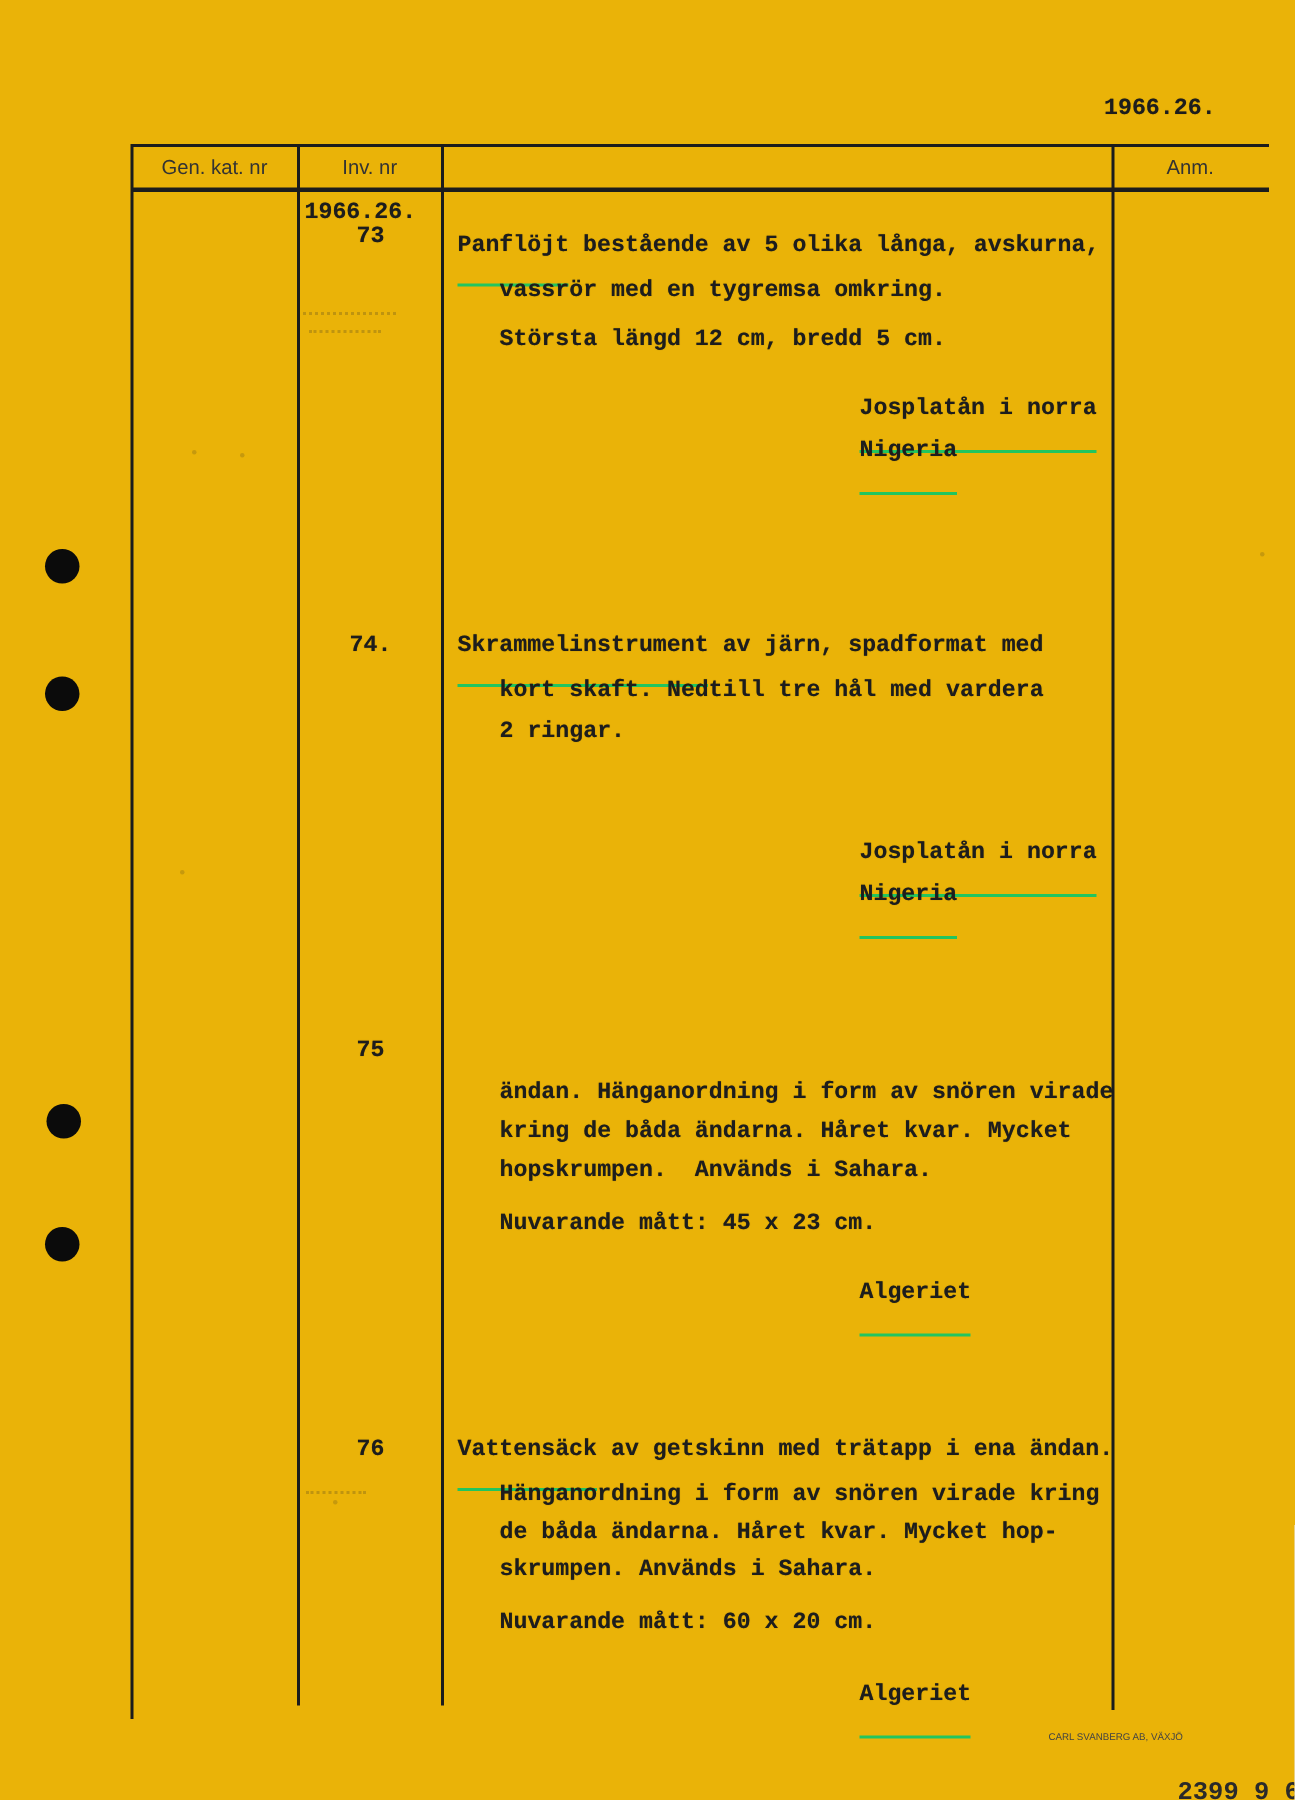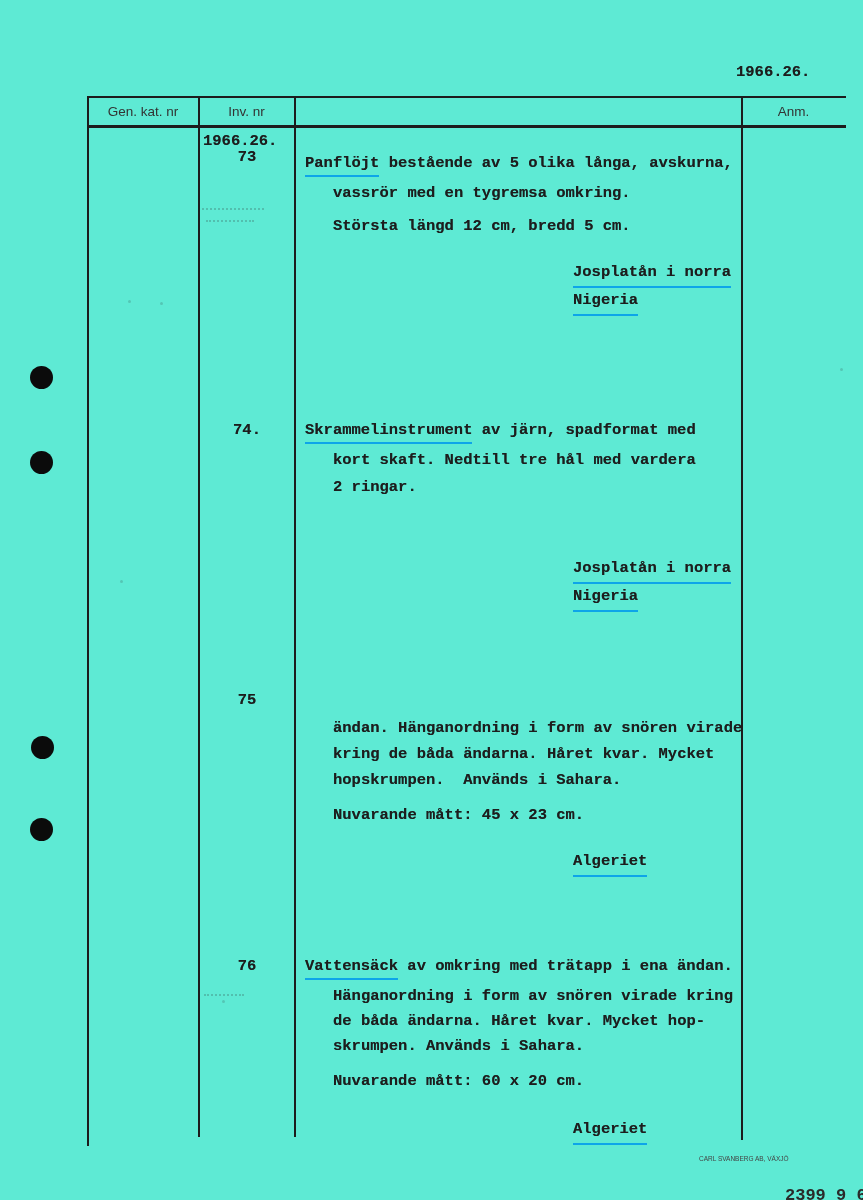--- a/index.html
+++ b/index.html
@@ -1,36 +1,36 @@
 <!DOCTYPE html>
 <html><head>
 <meta charset="utf-8">
 <style>
   html,body{margin:0;padding:0;background:#e8e8e6;}
   .page{
     position:relative;
     width:863px;height:1200px;
     margin:0 auto;
-    background:#5eead4;
+    background:#eab308;
     overflow:hidden;
     font-family:"Liberation Mono","DejaVu Sans Mono",monospace;
     color:#1d1d1d;
   }
   
   .tw{
     position:absolute;
     font-size:15.5px;
     font-weight:bold;
     letter-spacing:0px;
     white-space:pre;
     color:#1d1d1d;
     text-shadow:0 0 .5px rgba(20,20,20,.55);
     line-height:22px;
   }
-  .u{border-bottom:2px solid #0ea5e9;padding-bottom:3px;}
+  .u{border-bottom:2px solid #22c55e;padding-bottom:17px;}
   
   .formlbl{
     position:absolute;
     font-family:Liberation Sans, sans-serif;
     font-size:13.5px;
     color:#333;
     text-align:center;
     white-space:nowrap;
   }
   .hline{position:absolute;background:#1c1c1c;}
@@ -97,21 +97,21 @@
   <div class="tw u" style="left:573px;top:585px">Nigeria</div>
 
   <div class="tw invnr" style="top:689px">75</div>
   <div class="tw" style="left:333px;top:717px">ändan. Hänganordning i form av snören virade</div>
   <div class="tw" style="left:333px;top:743px">kring de båda ändarna. Håret kvar. Mycket</div>
   <div class="tw" style="left:333px;top:769px">hopskrumpen.  Används i Sahara.</div>
   <div class="tw" style="left:333px;top:804px">Nuvarande mått: 45 x 23 cm.</div>
   <div class="tw u" style="left:573px;top:850px">Algeriet</div>
 
   <div class="tw invnr" style="top:955px">76</div>
-  <div class="tw" style="left:305px;top:955px"><span class="u">Vattensäck</span> <span>av omkring med trätapp i ena ändan.</span></div>
+  <div class="tw" style="left:305px;top:955px"><span class="u">Vattensäck</span> <span>av getskinn med trätapp i ena ändan.</span></div>
   <div class="tw" style="left:333px;top:985px">Hänganordning i form av snören virade kring</div>
   <div class="tw" style="left:333px;top:1010px">de båda ändarna. Håret kvar. Mycket hop-</div>
   <div class="tw" style="left:333px;top:1035px">skrumpen. Används i Sahara.</div>
   <div class="tw" style="left:333px;top:1070px">Nuvarande mått: 60 x 20 cm.</div>
   <div class="tw u" style="left:573px;top:1118px">Algeriet</div>
 
   <div class="imprint" style="left:699px;top:1155px">CARL SVANBERG AB, VÄXJÖ</div>
   <div class="imprint-code" style="left:785px;top:1150px">2399 9 67</div>
 
   <div class="artifact dotrow" style="left:202px;top:208px"></div>

